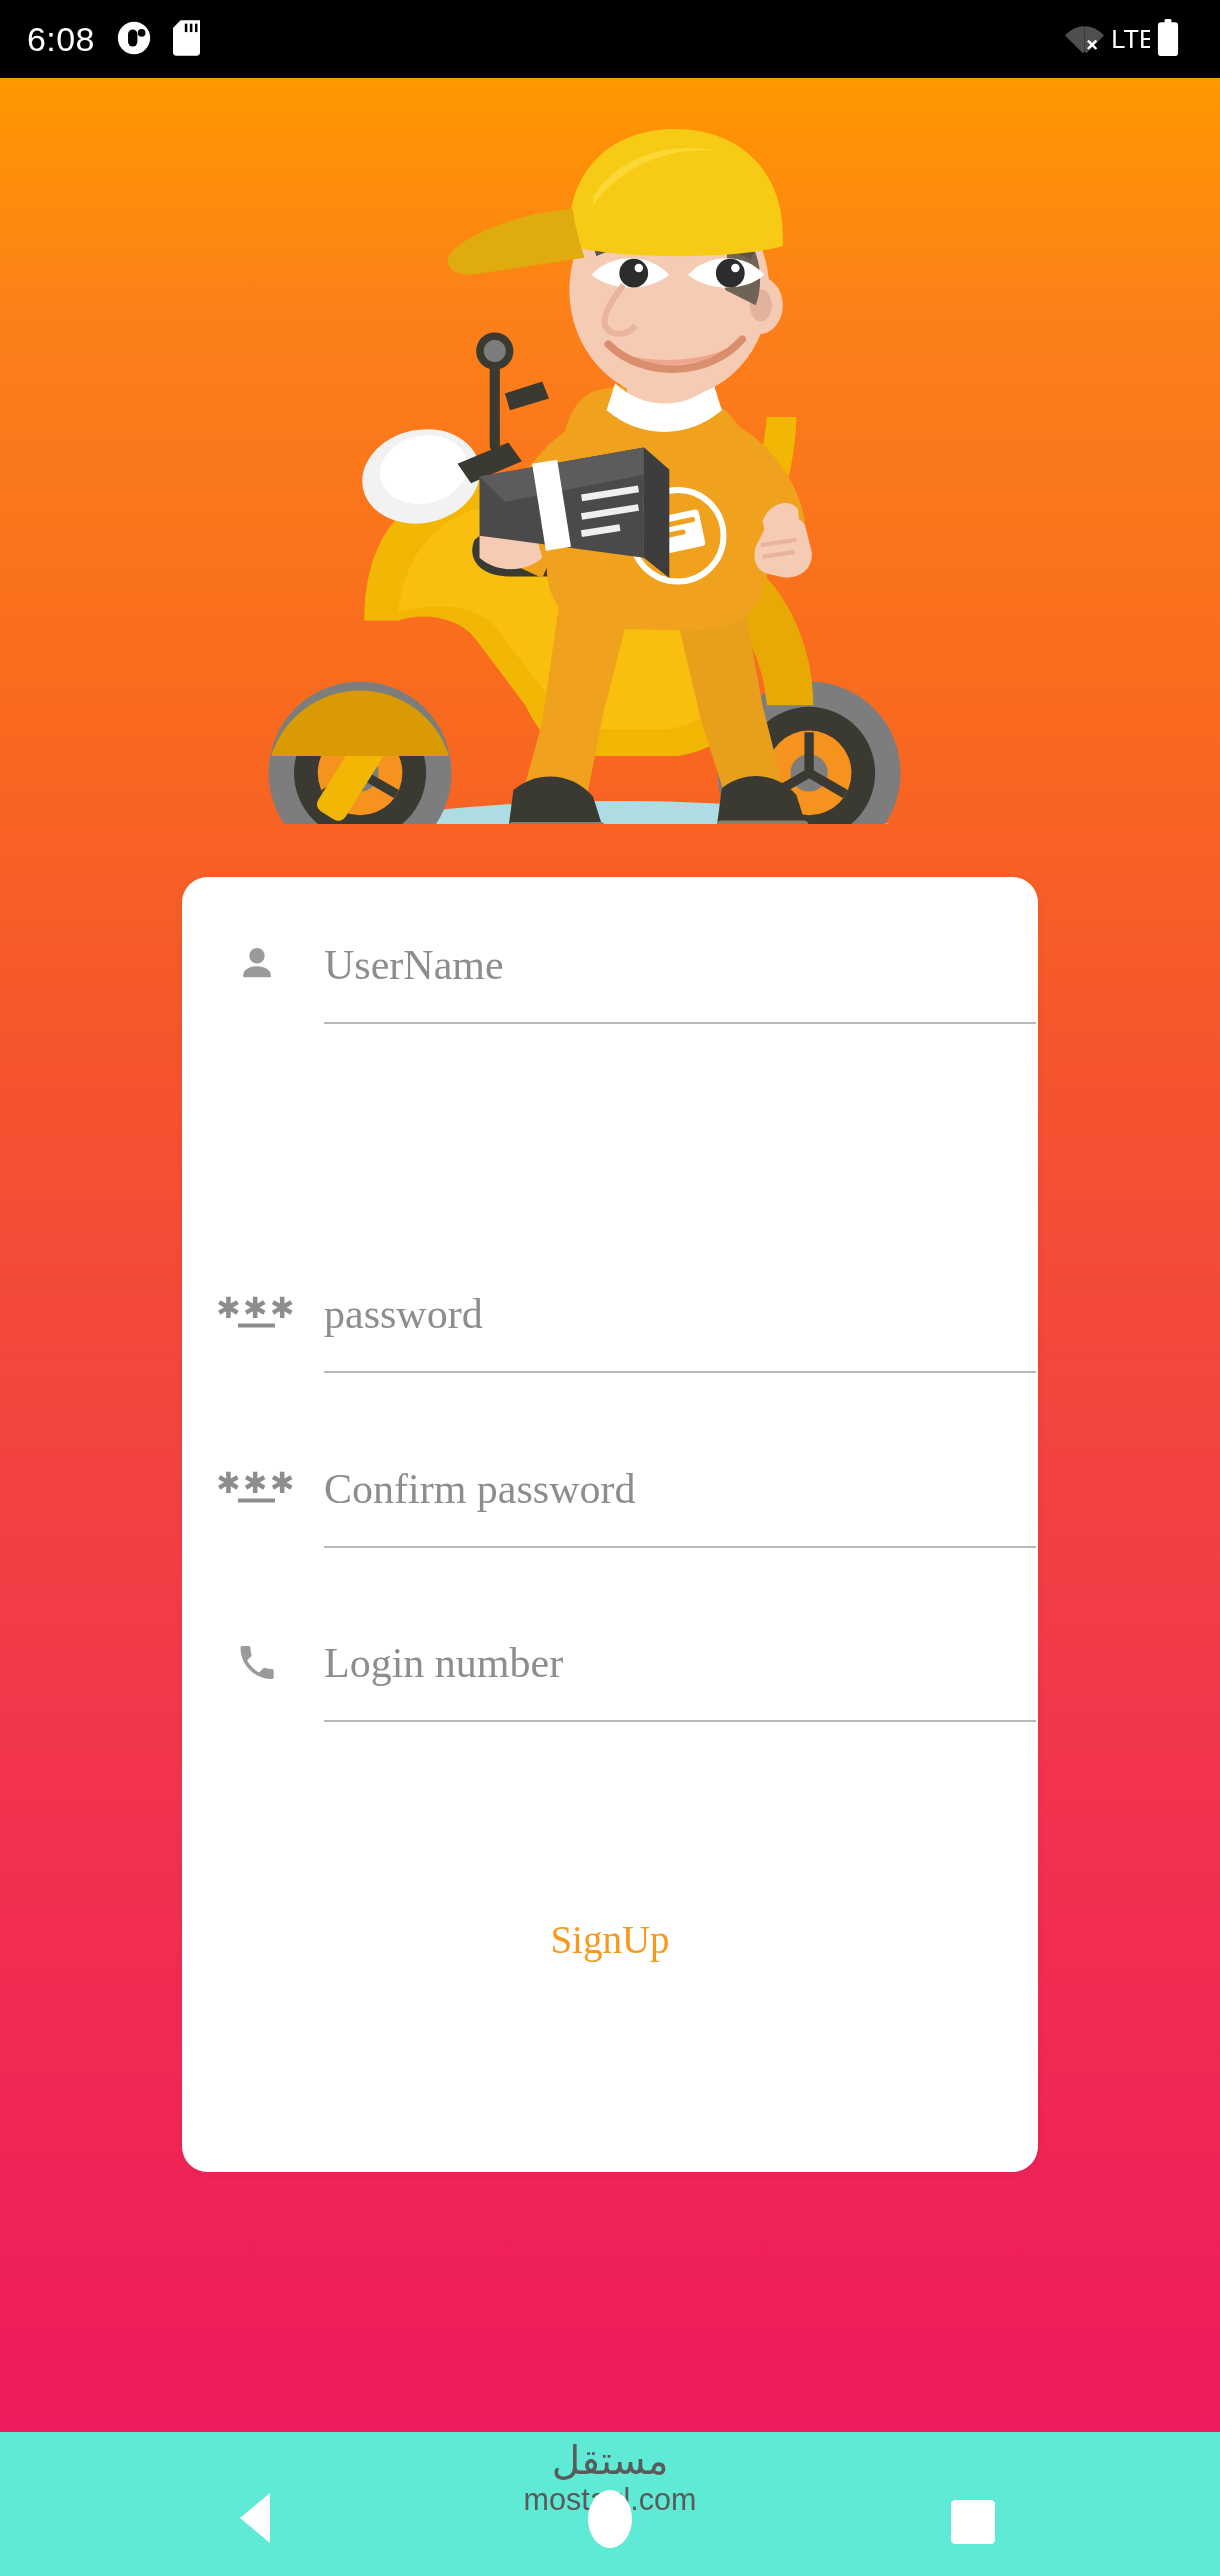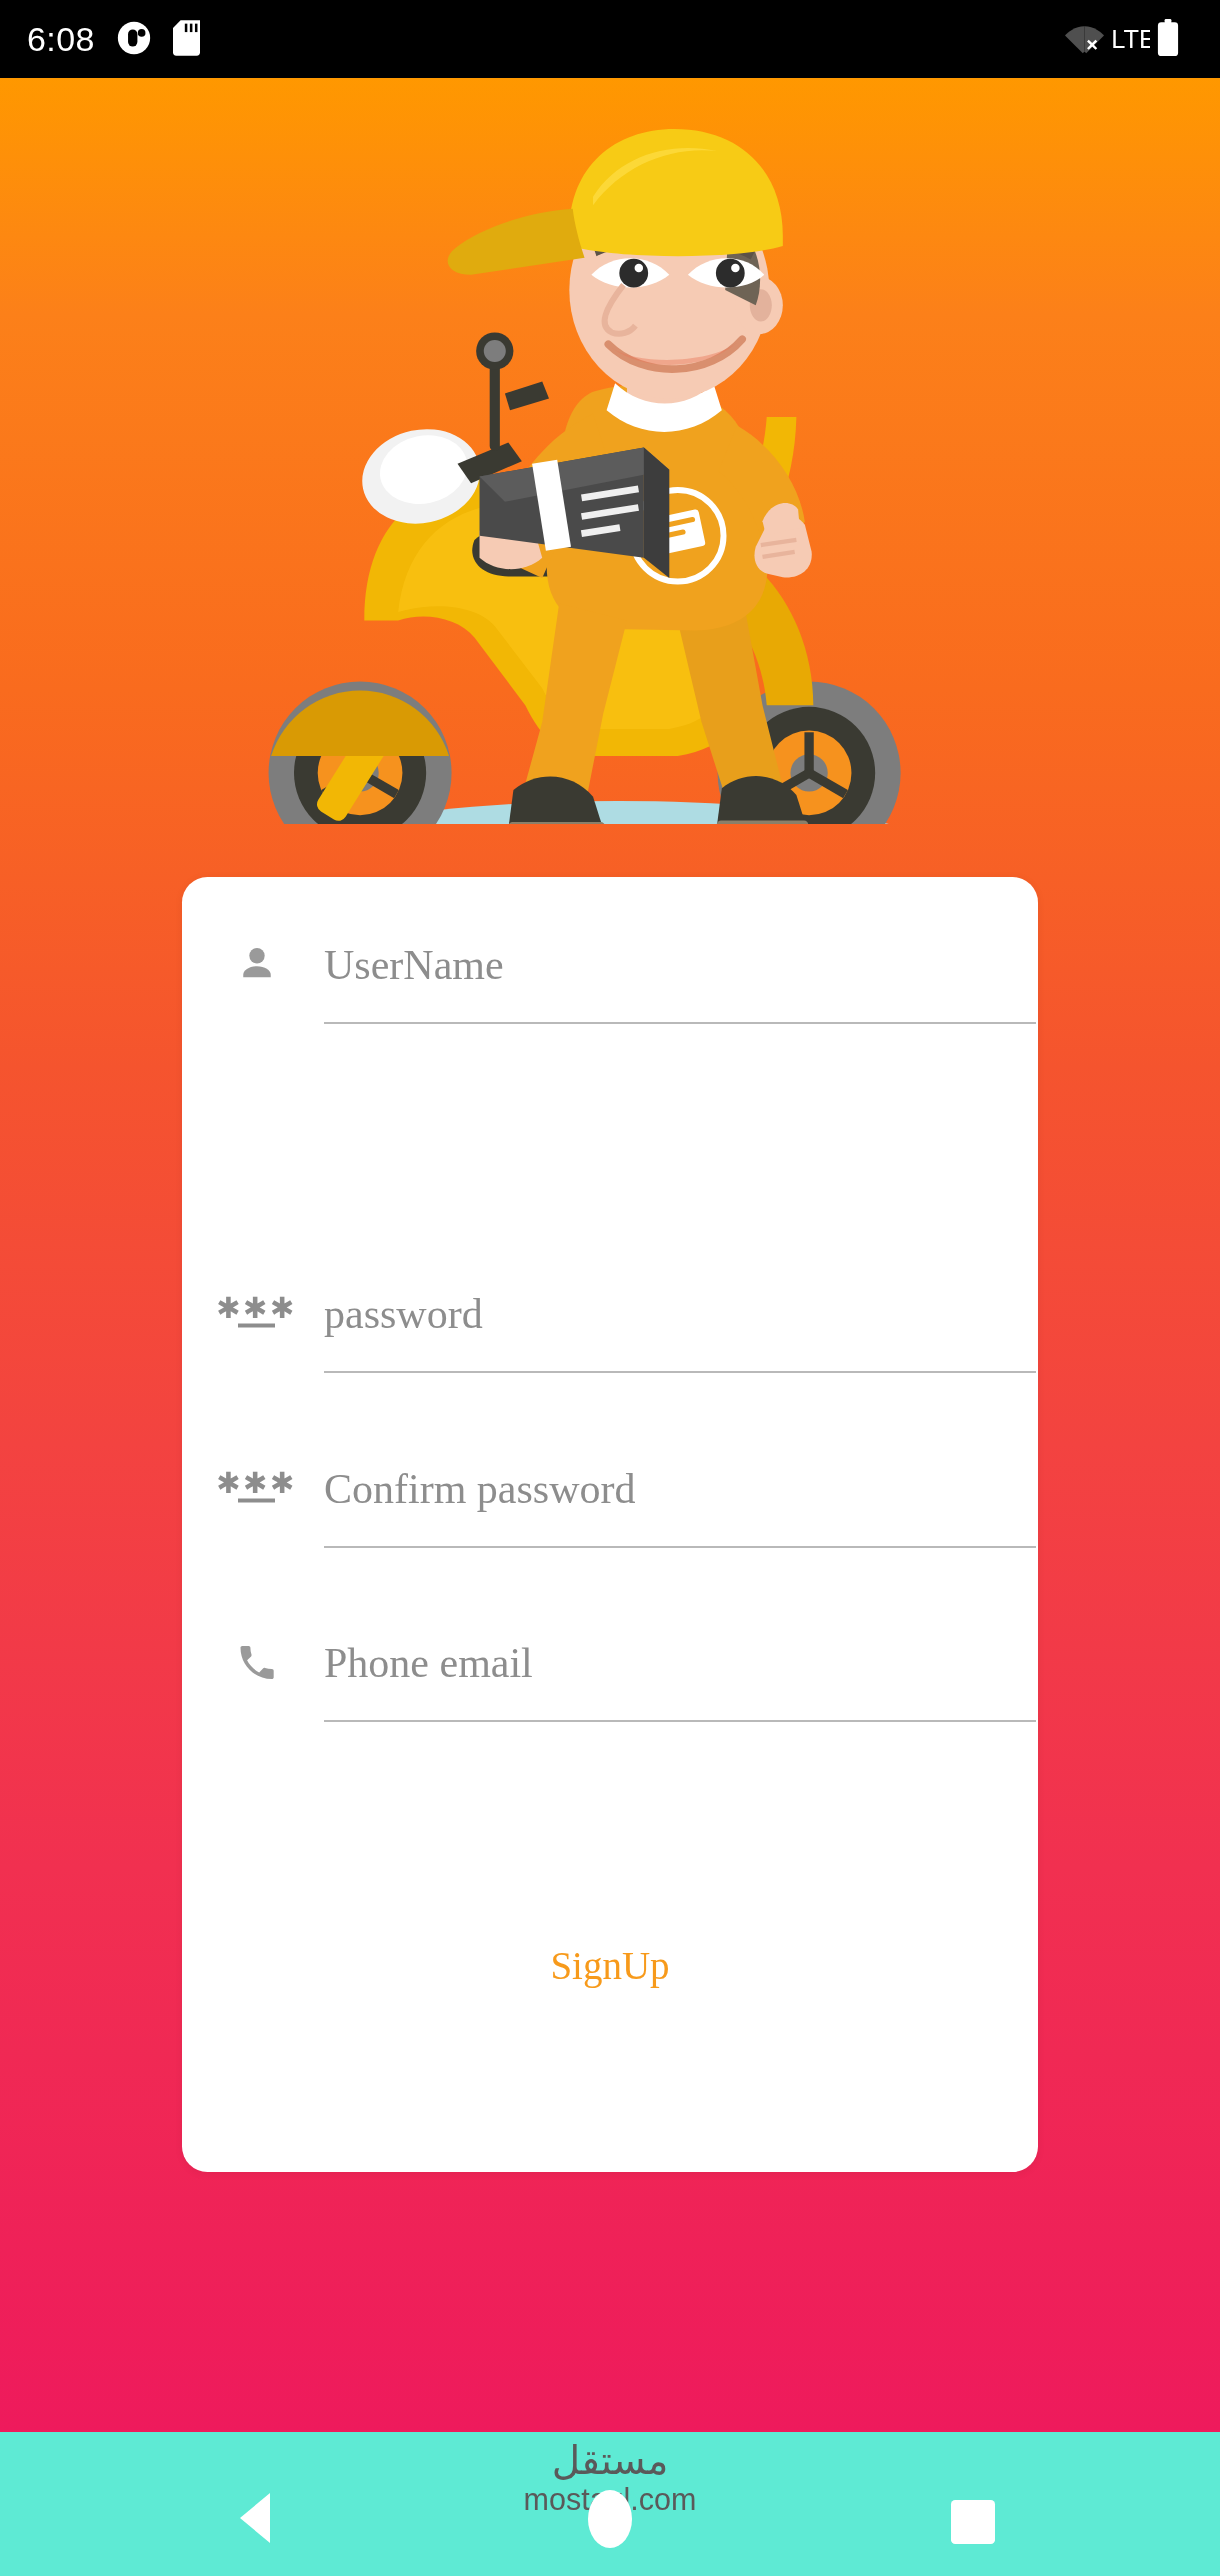--- a/index.html
+++ b/index.html
@@ -293,26 +293,26 @@
         <span class="ph">Confirm password</span>
         <span class="line"></span>
       </div>
 
       <div class="field" style="top:698px;">
         <span class="ico">
           <svg width="44" height="44" viewBox="0 0 24 24" fill="#9a9a9a">
             <path d="M6.6 10.8c1.4 2.8 3.8 5.1 6.6 6.6l2.2-2.2c.3-.3.7-.4 1-.2 1.2.4 2.4.6 3.7.6.6 0 1 .4 1 1V20c0 .6-.4 1-1 1C10.6 21 3 13.4 3 4c0-.6.4-1 1-1h3.4c.6 0 1 .4 1 1 0 1.3.2 2.5.6 3.7.1.3 0 .7-.2 1l-2.2 2.1z"></path>
           </svg>
         </span>
-        <span class="ph">Phone email</span>
+        <span class="ph">Login number</span>
         <span class="line"></span>
       </div>
     </div>
 
-    <div class="linkbtn" id="signup-btn" style="left:182px;font-size:39px;margin-top:26px;">SignUp</div>
+    <div class="linkbtn" id="signup-btn" style="left:182px;font-size:39px;">SignUp</div>
 
   </div>
 
   <div id="navbar">
     <div id="watermark">
       <div id="wm-ar">مستقل</div>
       <div id="wm-en">mostaql.com</div>
     </div>
     <div id="nav-back"></div>
     <div id="nav-home"></div>

